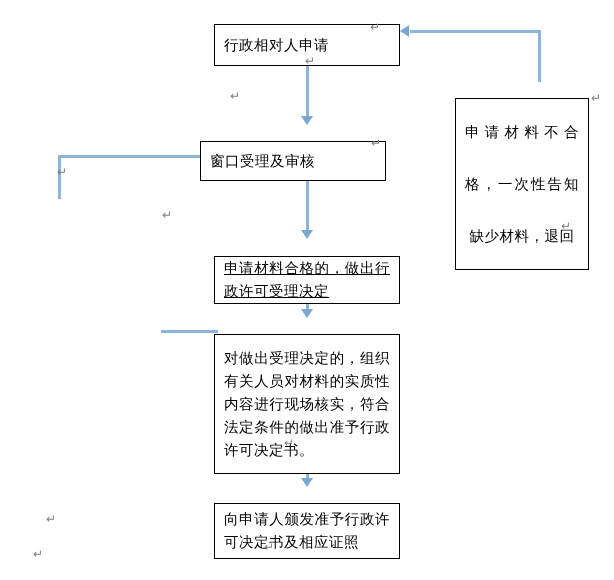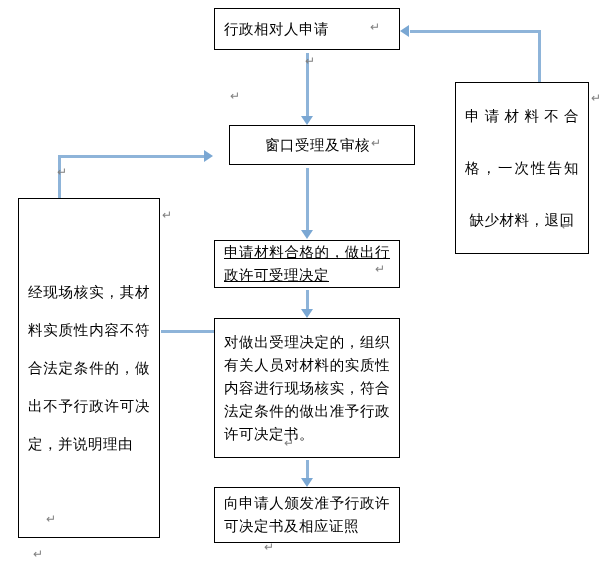--- a/index.html
+++ b/index.html
@@ -20,20 +20,21 @@
     box-sizing: border-box;
     border: 1px solid #000000;
     background: #ffffff;
     color: #000000;
     font-size: 14.5px;
     line-height: 28px;
     letter-spacing: 0.5px;
     text-align: justify;
     text-align-last: left;
     z-index: 3;
+    margin-top: 16px;
   }
   .box .txt {
     display: block;
     padding: 0 9px;
   }
   .box.center .txt {
     text-align: center;
     text-align-last: center;
   }
   .box.vcenter {
@@ -115,39 +116,36 @@
   <div class="line-h" style="left:58px; top:155px; width:147px;"></div>
   <div class="arrow-right" style="left:204px; top:150px;"></div>
 
   <div class="line-h" style="left:161px; top:330px; width:57px;"></div>
 
   <div class="box center vcenter" style="left:214px; top:8px; width:186px; height:42px;">
     <span class="txt">行政相对人申请</span>
   </div>
   <span class="pilcrow" style="left:370px; top:21px;">↵</span>
 
-  <div class="box center vcenter" style="left:229px; top:125px; width:186px; height:40px;padding-left:26px;">
+  <div class="box center vcenter" style="left:200px; top:125px; width:186px; height:40px;">
     <span class="txt">窗口受理及审核</span>
   </div>
   <span class="pilcrow" style="left:371px; top:137px;">↵</span>
 
   <div class="box vcenter" style="left:455px; top:82px; width:134px; height:172px; line-height:52px; text-align-last:justify;">
     <span class="txt" style="text-align:justify; text-align-last:center;">申请材料不合格，一次性告知缺少材料，退回</span>
   </div>
   <span class="pilcrow" style="left:591px; top:92px;">↵</span>
   <span class="pilcrow" style="left:561px; top:220px;">↵</span>
 
   <div class="box vcenter" style="left:214px; top:240px; width:186px; height:48px; line-height:23px;text-decoration:underline;">
     <span class="txt">申请材料合格的，做出行政许可受理决定</span>
   </div>
   <span class="pilcrow" style="left:375px; top:263px;">↵</span>
 
-  <div class="box vcenter" style="left:18px; top:198px; width:142px; height:340px; line-height:38px;">
-    <span class="txt">经现场核实，其材料实质性内容不符合法定条件的，做出不予行政许可决定，并说明理由</span>
-  </div>
   <span class="pilcrow" style="left:162px; top:209px;">↵</span>
   <span class="pilcrow" style="left:46px; top:513px;">↵</span>
 
   <div class="box vcenter" style="left:214px; top:318px; width:186px; height:140px; line-height:23px;">
     <span class="txt">对做出受理决定的，组织有关人员对材料的实质性内容进行现场核实，符合法定条件的做出准予行政许可决定书。</span>
   </div>
   <span class="pilcrow" style="left:284px; top:437px;">↵</span>
 
   <div class="box vcenter" style="left:214px; top:487px; width:186px; height:56px; line-height:23px;">
     <span class="txt">向申请人颁发准予行政许可决定书及相应证照</span>

